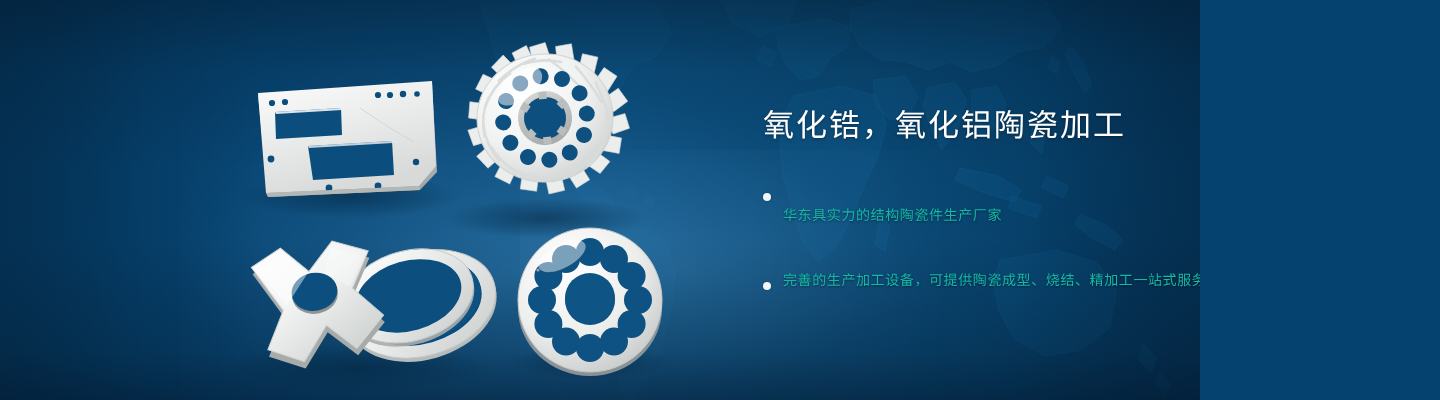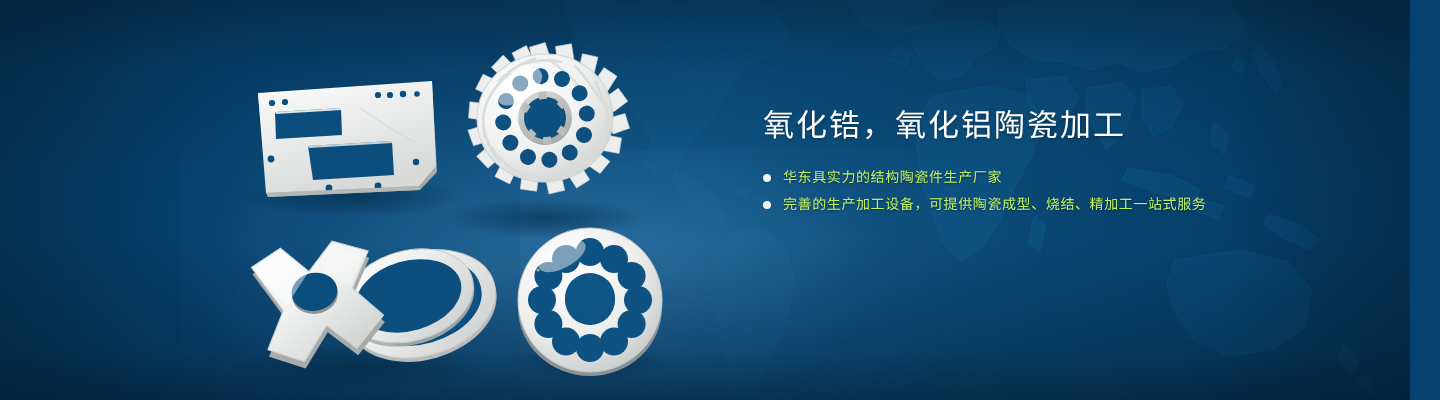--- a/index.html
+++ b/index.html
@@ -3,21 +3,21 @@
 <meta charset="utf-8">
 <title>Ceramic Processing Banner</title>
 <style>
   html, body {
     margin: 0;
     padding: 0;
     background: #06426f;
   }
   #banner {
     position: relative;
-    width: 1410px;
+    width: 1200px;
     height: 400px;
     overflow: hidden;
     font-family: "Liberation Sans", "DejaVu Sans", sans-serif;
     background: #084871;
   }
 
   
   .bg-base {
     position: absolute;
     inset: 0;
@@ -118,36 +118,37 @@
     list-style: none;
     margin: 0;
     padding: 0;
   }
   .bullet {
     display: flex;
     align-items: center;
     margin-bottom: 8px;
     white-space: nowrap;
   }
-  .bullet:last-child { margin-bottom: 0; }
+  .bullet:last-child { margin-bottom: 0; align-items: flex-end; }
   .dot {
     flex: 0 0 auto;
     width: 8px;
     height: 8px;
     border-radius: 50%;
     background: #f3f6f8;
     margin-right: 12px;
     box-shadow: 0 0 2px rgba(0,0,0,.3);
   }
   .bullet-text {
-    color: #bef264;
+    color: #14b8a6;
     font-size: 14px;
     line-height: 19px;
     letter-spacing: .6px;
     text-shadow: 0 1px 2px rgba(0,0,0,.45);
+    margin-top: 38px;
   }
 </style>
 </head>
 <body>
 
 <div id="banner">
 
   <div class="bg-base"></div>
 
   <div class="bg-map">

